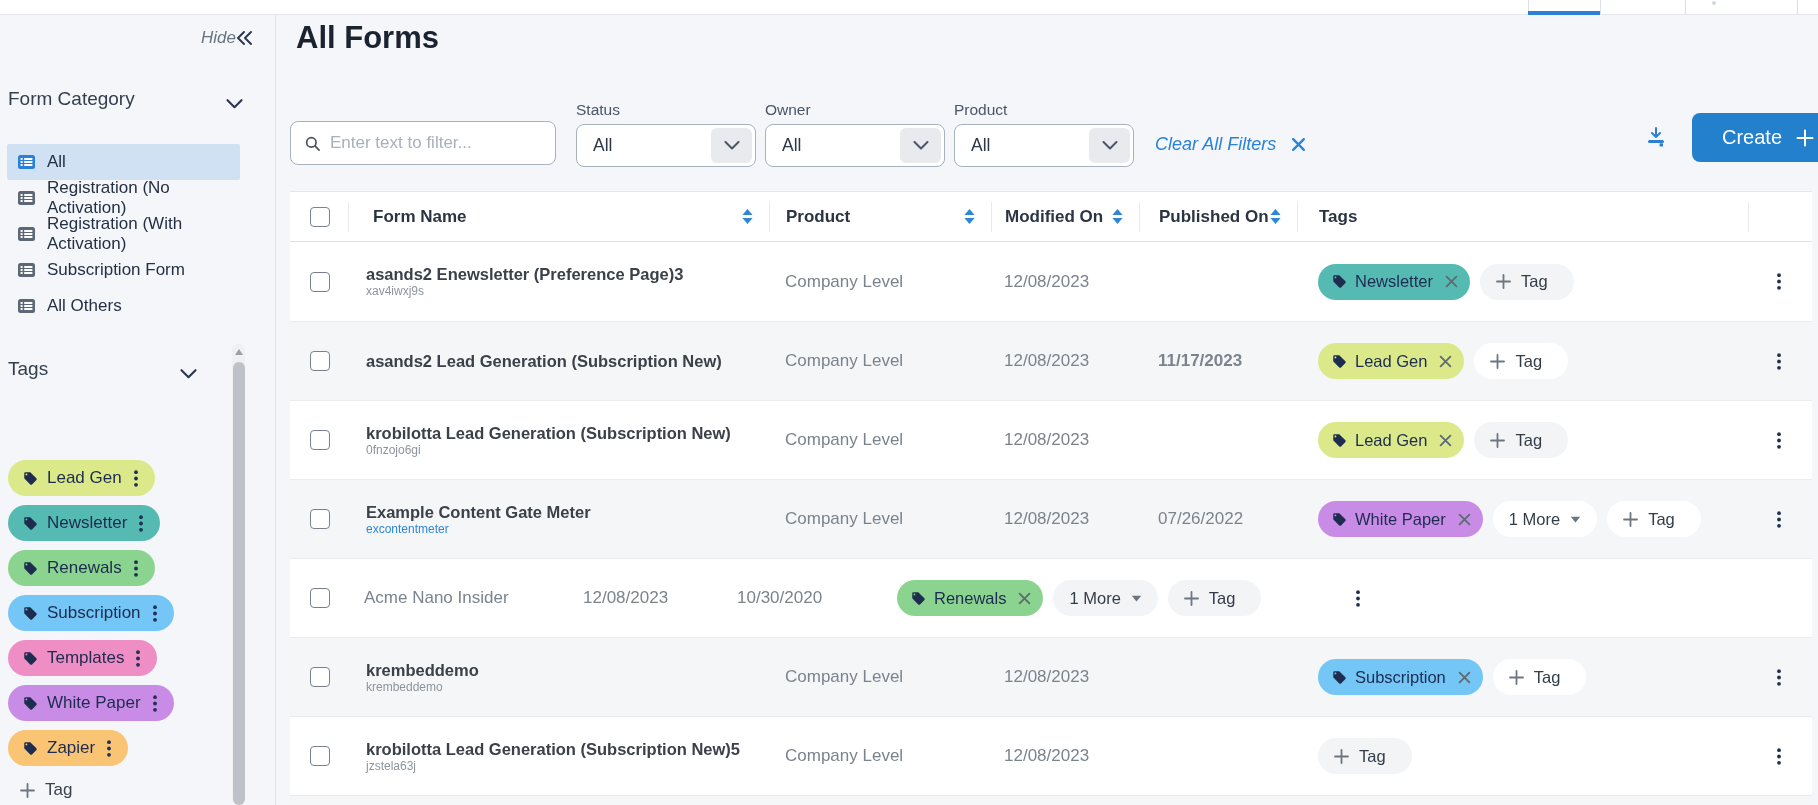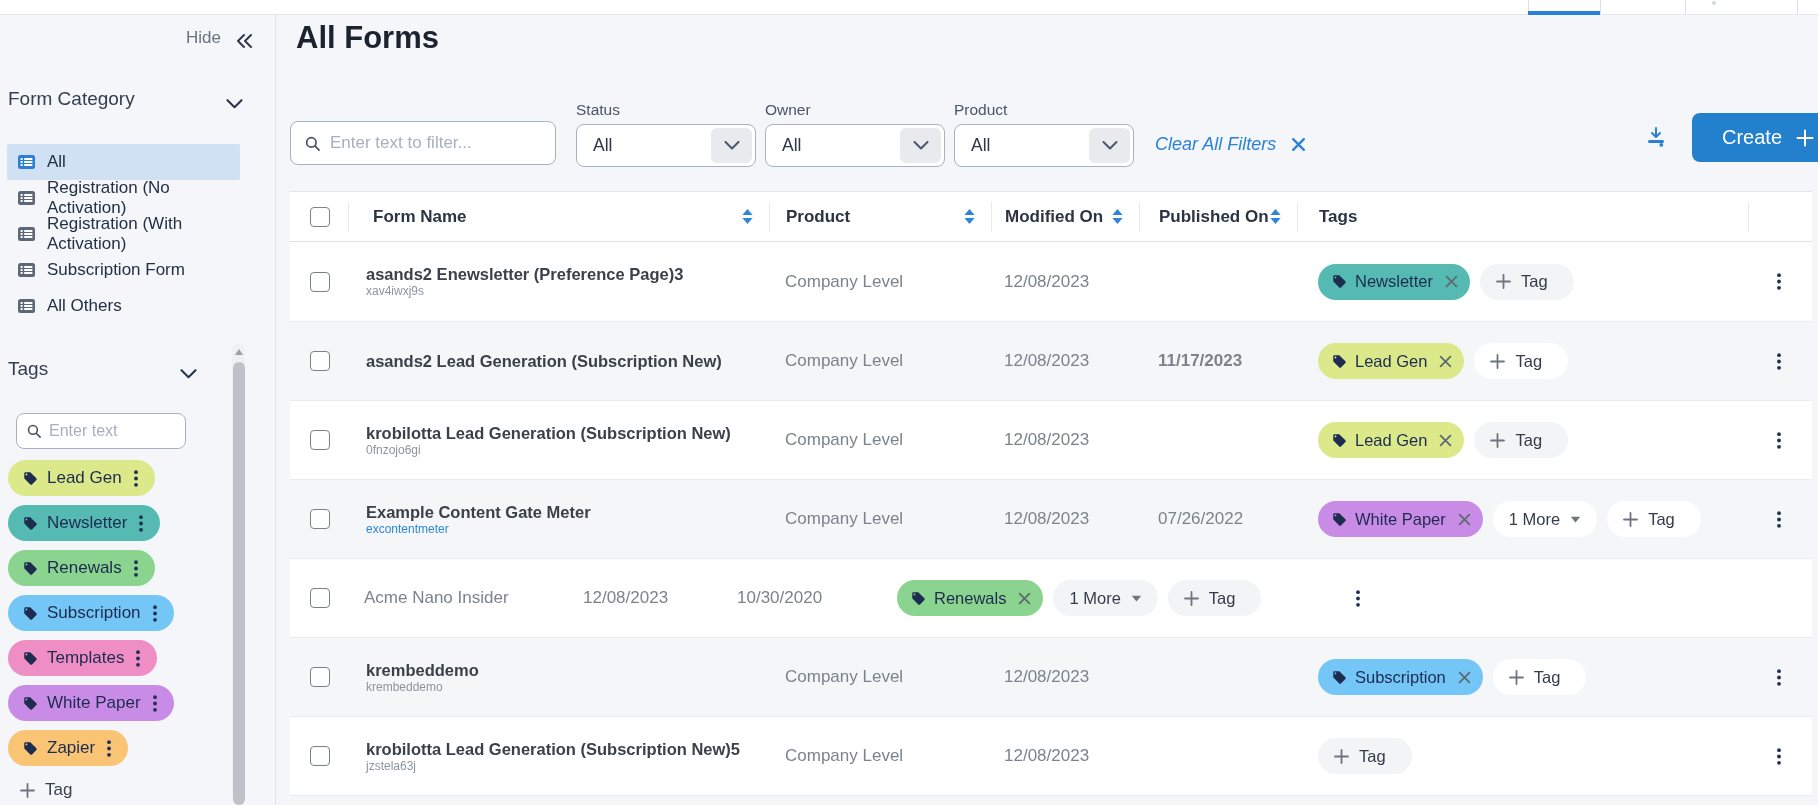--- a/index.html
+++ b/index.html
@@ -7,21 +7,21 @@
   .screen { position:relative; width:1818px; height:805px; background:#f4f6f9; overflow:hidden; }
 
   
   .top-strip { position:absolute; left:0; top:0; width:1818px; height:15px; background:#ffffff; border-bottom:1px solid #e4e7ec; }
   .ts-div { position:absolute; top:0; width:1px; height:14px; background:#dcdfe4; }
   .ts-active { position:absolute; left:1528px; top:11px; width:72px; height:4px; background:#2b7fd6; }
   .ts-dot { position:absolute; left:1712px; top:1px; width:4px; height:4px; border-radius:50%; background:#d4d8dd; }
 
   
   .sidebar { position:absolute; left:0; top:15px; width:276px; height:790px; background:#f4f6f9; border-right:1px solid #dfe2e7; }
-  .hide-ctl { position:absolute; top:13px; right:22px; display:flex; align-items:flex-end; gap:15px; cursor:pointer; }
+  .hide-ctl { position:absolute; top:13px; right:22px; display:flex; align-items:center; gap:0; cursor:pointer;font-style:italic; }
   .hide-label { font-size:17px; color:#6a7380; }
   .sec-title { position:absolute; left:8px; font-size:19px; color:#333e4e; }
   .fc-title { top:73px; }
   .tags-title { top:343px; }
   .sec-chev { position:absolute; cursor:pointer; }
   .fc-chev { left:226px; top:80px; }
   .tags-chev { left:180px; top:350px; }
 
   .cat-list { position:absolute; left:0; top:129px; width:276px; }
   .cat-item { height:36px; margin:0 36px 0 7px; padding-left:11px; display:flex; align-items:center; gap:12px; font-size:17px; color:#243044; border-radius:2px; cursor:pointer; }
@@ -198,29 +198,20 @@
         </div>
       </div>
 
     <div class="sec-title tags-title">Tags</div>
     <span class="sec-chev tags-chev">
       <svg width="17" height="10" viewBox="0 0 17 10">
           <path d="M1.5 1.2l7 7 7-7" fill="none" stroke="#2a3550" stroke-width="2.1" stroke-linecap="round" stroke-linejoin="round"></path>
         </svg>
     </span>
 
-    <div class="tag-search">
-      <span style="display:flex">
-        <svg width="14" height="14" viewBox="0 0 16 16">
-            <circle cx="6.8" cy="6.8" r="5" fill="none" stroke="#4a5259" stroke-width="1.8"></circle>
-            <path d="M10.6 10.6L15 15" stroke="#4a5259" stroke-width="1.8" stroke-linecap="round"></path>
-          </svg>
-      </span>
-      <input type="text" placeholder="Enter text" style="">
-    </div>
 
     <div class="side-tags" id="side-tags">
         <div class="side-pill" style="background: rgb(219, 233, 138);">
           <span style="display: flex;">
             <svg width="15" height="15" viewBox="0 0 24 24">
               <path fill="#1e2c4f" fill-rule="evenodd" d="M21.4 11.6l-9-9C12.05 2.22 11.55 2 11 2H4c-1.1 0-2 .9-2 2v7c0 .55.22 1.05.59 1.41l9 9c.78.78 2.05.78 2.83 0l7-7c.78-.78.78-2.03-.02-2.81zM5.5 7C4.67 7 4 6.33 4 5.5S4.67 4 5.5 4 7 4.67 7 5.5 6.33 7 5.5 7z"></path>
             </svg>
           </span>
           <span class="pill-label">Lead Gen</span>
           <span class="kebab">

